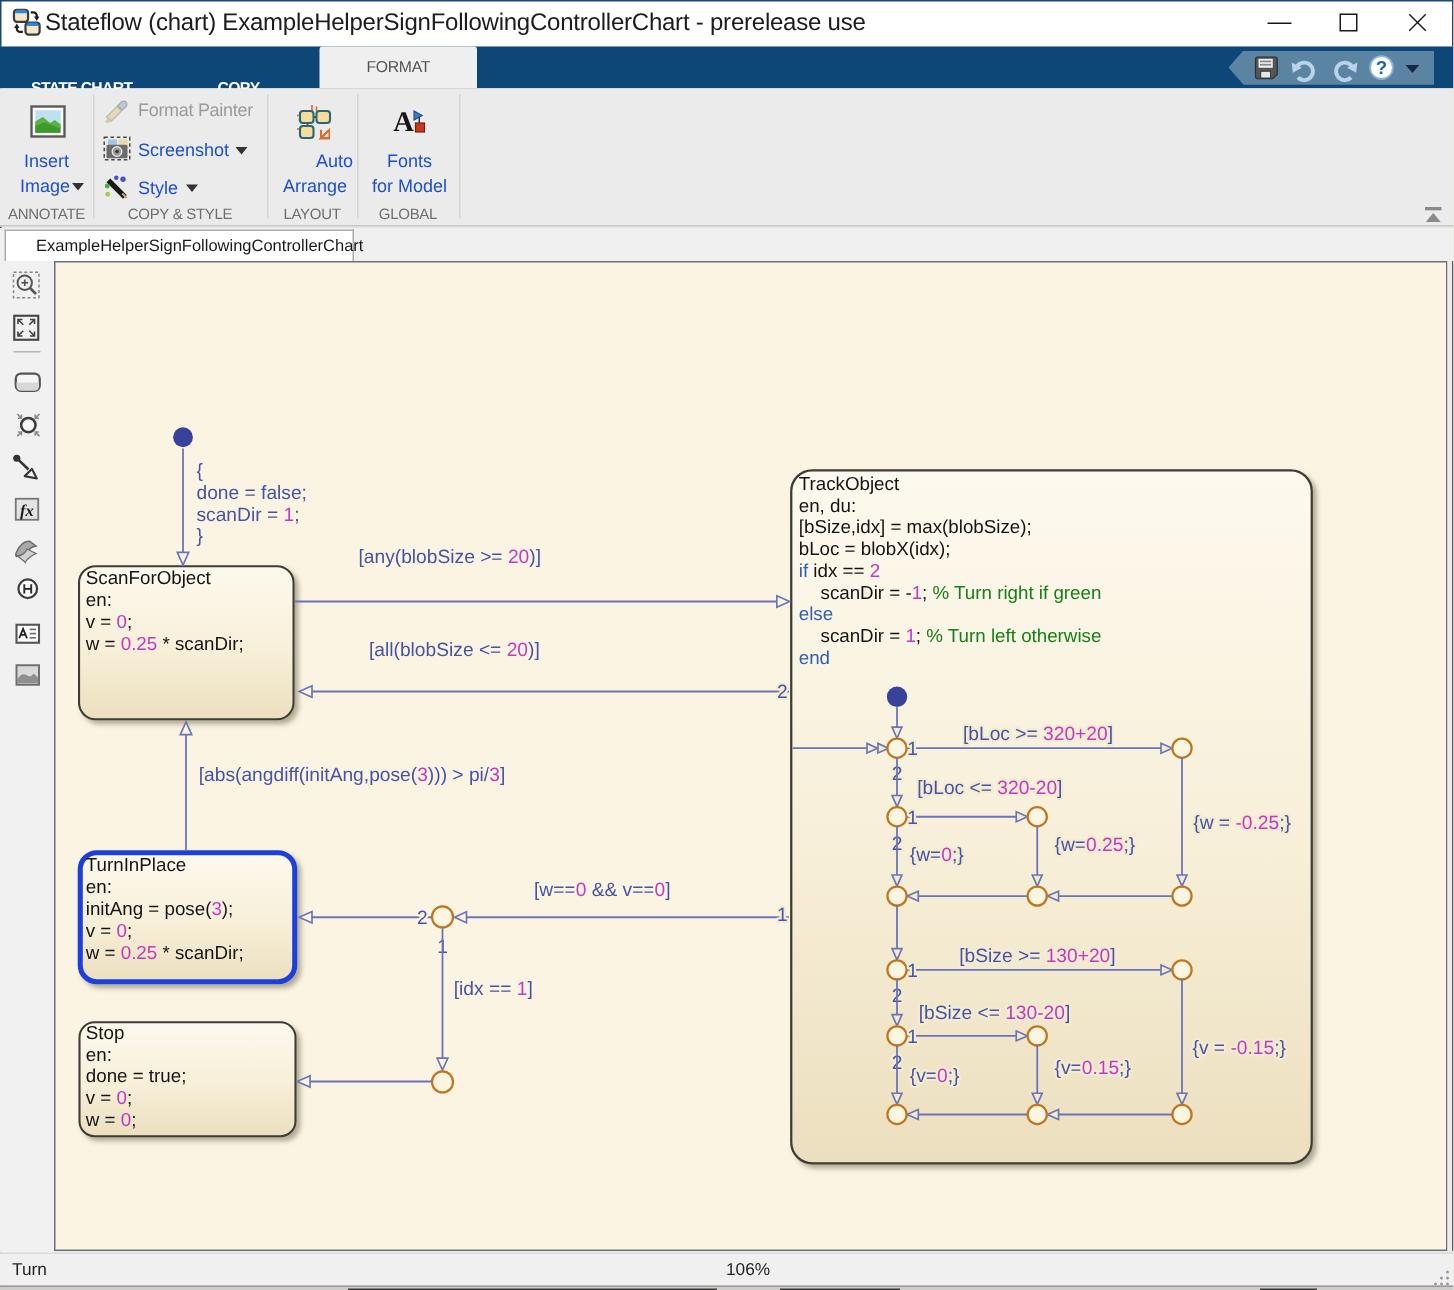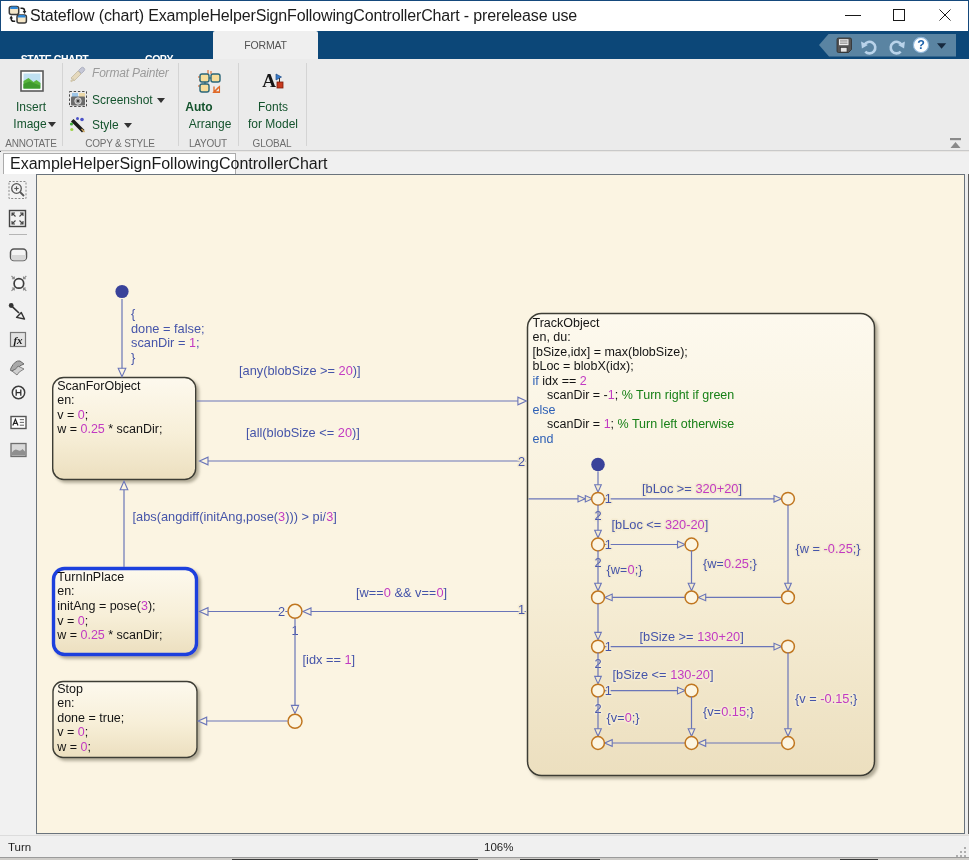--- a/index.html
+++ b/index.html
@@ -21,30 +21,30 @@
     background:#efefef; border-radius:2px 2px 0 0; color:#525252; font-weight:normal;
     font-size:10.5px; text-align:center; line-height:28px; letter-spacing:-0.2px; }
   #qat { position:absolute; right:13px; top:2.5px; width:137px; height:23px; background:#5a84a2;
     clip-path:polygon(10px 0, 137px 0, 137px 23px, 10px 23px, 0 11.5px); }
 
   
   #ribbon { left:0; top:59px; width:969px; height:92px; background:#ebebeb;
     border-bottom:1px solid #c9c9c9; }
   .vsep { position:absolute; top:4px; width:1px; height:83px; background:#d4d4d4; }
   .glabel { position:absolute; top:79px; font-size:10px; letter-spacing:-0.2px; color:#6e6e6e; text-align:center; }
-  .btxt { position:absolute; font-size:12px; color:#14532d; text-align:center; }
-  .gray { color:#9b9b9b;font-style:italic; }
+  .btxt { position:absolute; font-size:12px; color:#1d4ed8; text-align:center; }
+  .gray { color:#9b9b9b; }
   .caret { position:absolute; width:0; height:0; border-left:4px solid transparent;
     border-right:4px solid transparent; border-top:5px solid #333; }
 
   
   #docstrip { left:0; top:152px; width:969px; height:22px; background:#f0f0f0; }
   #doctab { position:absolute; left:3px; top:1px; width:233px; height:21px; background:#fff;
-    border:1px solid #ababab; border-bottom:none; font-size:16px; color:#1a1a1a;
-    line-height:20px; padding-left:6px; }
+    border:1px solid #ababab; border-bottom:none; font-size:11px; color:#1a1a1a;
+    line-height:20px; padding-left:20px; }
 
   
   #toolcol { left:0; top:174px; width:36px; height:661px; background:#f1f1f1; }
   #canvas { left:36px; top:174px; width:929px; height:660px; background:#fbf4e2;
     border:1px solid #6a737c; }
   #rightedge { left:965px; top:174px; width:4px; height:660px; background:#ececec;
     border-right:1px solid #5e5e5e; }
 
   
   #status { left:0; top:835px; width:969px; height:22px; background:#f0f0f0;
@@ -127,21 +127,21 @@
   <div class="btxt" style="left:6px;top:41px;width:50px;">Insert</div>
   <div class="btxt" style="left:0px;top:57.5px;width:60px;">Image</div>
   <div class="caret" style="left:48px;top:63px;"></div>
 
   <div class="btxt gray" style="left:92px;top:6.5px;text-align:left;letter-spacing:-0.2px;">Format Painter</div>
   <div class="btxt" style="left:92px;top:34px;text-align:center;">Screenshot</div>
   <div class="caret" style="left:157px;top:39px;"></div>
   <div class="btxt" style="left:92px;top:59px;text-align:left;">Style</div>
   <div class="caret" style="left:124px;top:64px;"></div>
 
-  <div class="btxt" style="left:174px;top:41px;width:50px;font-weight:bold;">Auto</div>
+  <div class="btxt" style="left:198px;top:41px;width:50px;">Auto</div>
   <div class="btxt" style="left:185px;top:57.5px;width:50px;">Arrange</div>
 
   <div class="btxt" style="left:248px;top:41px;width:50px;">Fonts</div>
   <div class="btxt" style="left:243px;top:57.5px;width:60px;">for Model</div>
   <svg class="abs" style="left:0;top:0" width="969" height="91">
 
     <g transform="translate(21,12)">
       <rect x="0" y="0" width="22" height="20" fill="#fdfdfd" stroke="#5a5a5a" stroke-width="1.6"></rect>
       <rect x="2.5" y="2.5" width="17" height="15" fill="#bfe0f2"></rect>
       <path d="M2.5 10 l5 -3 5 4 3 -2 4 3 v5.5 h-17 z" fill="#58b43c"></path>

